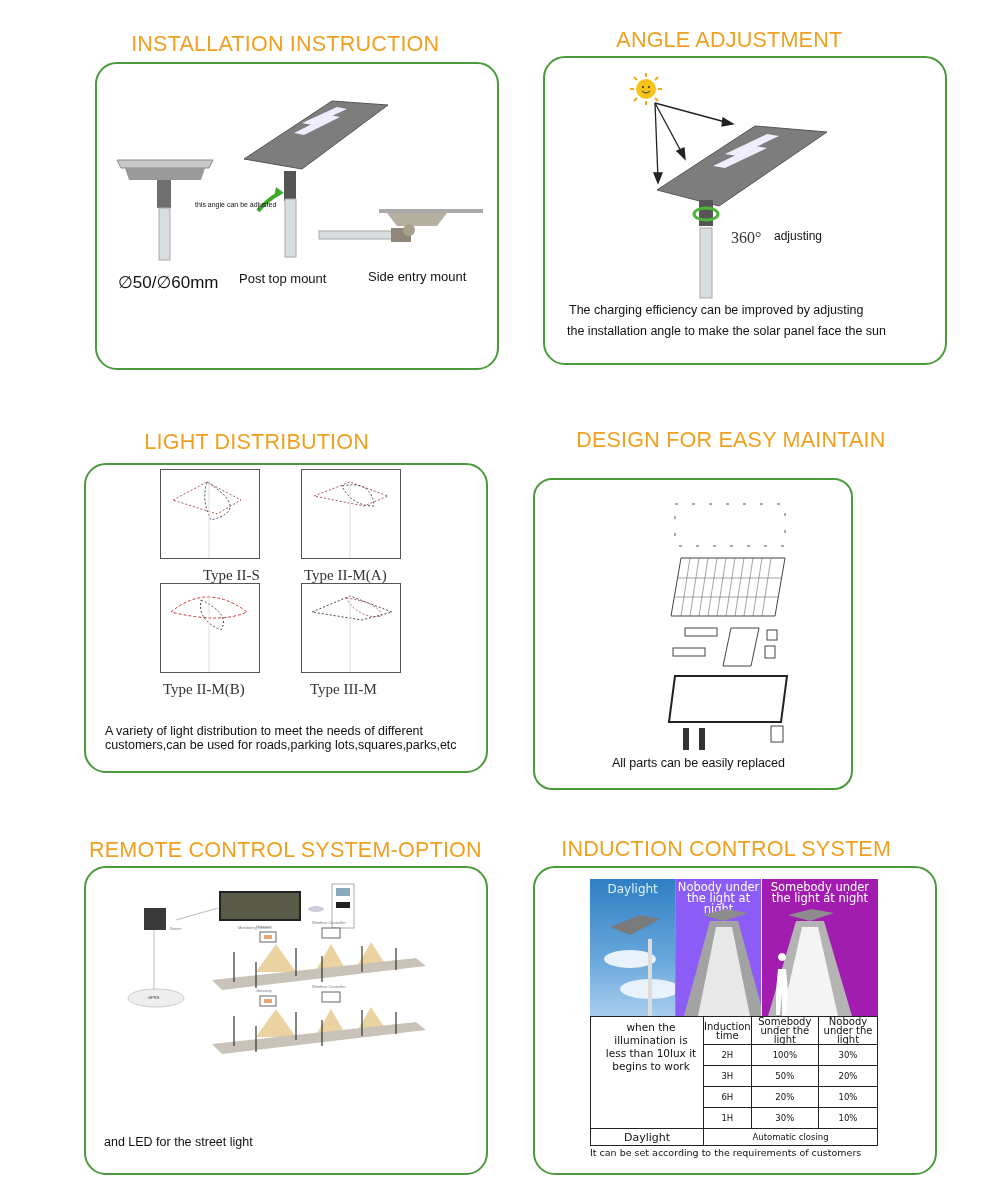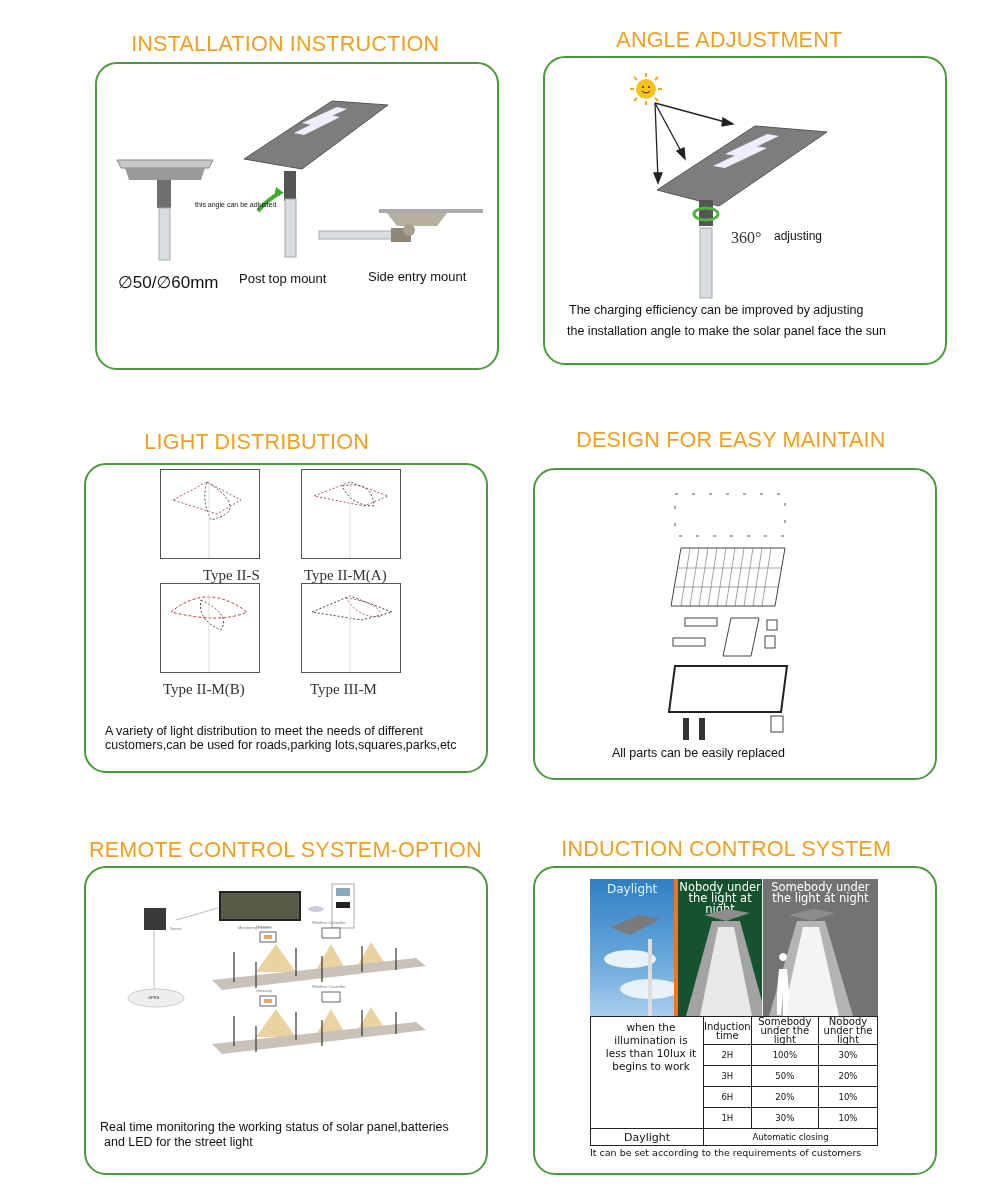--- a/index.html
+++ b/index.html
@@ -131,21 +131,21 @@
         <path d="M44 14 Q76 18 80 32 Q58 36 44 14" fill="none" stroke="#a55" stroke-dasharray="2 2"></path>
         <line x1="48" y1="10" x2="48" y2="88" stroke="#ddd"></line>
       </svg>
   </div>
   <div class="polar-lbl" style="left:224px;top:216px;">Type III-M</div>
   <div class="txt" style="left:19px;top:259px;font-size:12.5px;">A variety of light distribution to meet the needs of different</div>
   <div class="txt" style="left:19px;top:273px;font-size:12.5px;">customers,can be used for roads,parking lots,squares,parks,etc</div>
 </div>
 
 <div class="title" style="left:573px;top:427px;">DESIGN FOR EASY MAINTAIN</div>
-<div class="panel" style="left:533px;top:468px;width:404px;height:312px;">
+<div class="panel" style="left:533px;top:478px;width:320px;height:312px;border-radius:19px;">
   <svg style="left:128px;top:16px;" width="140" height="245">
     <rect x="12" y="8" width="110" height="42" fill="none" stroke="#555" stroke-dasharray="3 14"></rect>
     <path d="M8 120 L18 62 L122 62 L112 120 Z" fill="#fff" stroke="#444"></path>
     <g stroke="#666" stroke-width="0.6">
       <line x1="14" y1="82" x2="118" y2="82"></line>
         <line x1="11" y1="101" x2="115" y2="101"></line>
       <line x1="27" y1="62" x2="18" y2="120"></line>
         <line x1="36" y1="62" x2="27" y2="120"></line>
         <line x1="45" y1="62" x2="36" y2="120"></line>
         <line x1="54" y1="62" x2="45" y2="120"></line>
@@ -212,46 +212,45 @@
       <rect x="138" y="53" width="8" height="4" fill="#e9a66b"></rect>
     <rect x="196" y="46" width="18" height="10" fill="#fff" stroke="#666"></rect>
     <rect x="134" y="114" width="16" height="10" fill="#fff" stroke="#666"></rect>
       <rect x="138" y="117" width="8" height="4" fill="#e9a66b"></rect>
     <rect x="196" y="110" width="18" height="10" fill="#fff" stroke="#666"></rect>
     <text x="130" y="46" font-size="4" fill="#777">Gateway</text>
     <text x="186" y="42" font-size="4" fill="#777">Wireless Controller</text>
     <text x="130" y="110" font-size="4" fill="#777">Gateway</text>
     <text x="186" y="106" font-size="4" fill="#777">Wireless Controller</text>
   </svg>
-  <div class="txt" style="left:14px;top:252px;font-size:12.5px;">Real time monitoring the working status of solar panel,batteries</div>
   <div class="txt" style="left:18px;top:267px;font-size:12.5px;">and LED for the street light</div>
 </div>
 
 <div class="title" style="left:558px;top:836px;">INDUCTION CONTROL SYSTEM</div>
 <div class="panel" style="left:533px;top:866px;width:404px;height:309px;"></div>
 <div class="ind">
   <div class="ind-top">
     <div class="ind-col" style="width:96px;background:linear-gradient(180deg,#2f7fc4 0%,#6aa9dc 60%,#a9cdee 100%);">
       <div class="h" style="color:#dff3ff;top:5px;font-size:12px;">Daylight</div>
       <svg width="96" height="137" style="left:0;top:0;">
           <ellipse cx="40" cy="80" rx="26" ry="9" fill="#fff" opacity="0.85"></ellipse>
           <ellipse cx="60" cy="110" rx="30" ry="10" fill="#fff" opacity="0.8"></ellipse>
           <path d="M20 48 L50 36 L70 40 L40 56 Z" fill="#7a7a7a"></path>
           <rect x="58" y="60" width="4" height="77" fill="#ddd"></rect>
         </svg>
     </div>
-    <div class="ind-col" style="width:95px;background:#14532d;border-left:4px solid #f97316;">
+    <div class="ind-col" style="width:95px;background:#8b5cf6;border-left:1px solid #f97316;">
       <div class="h" style="color:#fff;">Nobody under the light at night</div>
       <svg width="95" height="137" style="left:0;top:0;">
           <path d="M34 42 L62 42 L88 137 L8 137 Z" fill="#a3a3a3"></path>
           <path d="M40 48 L56 48 L74 137 L22 137 Z" fill="#e8e8e8"></path>
           <path d="M26 36 L50 30 L72 34 L48 42 Z" fill="#8c8c8c"></path>
         </svg>
     </div>
-    <div class="ind-col" style="width:97px;background:#737373;border-left:1px solid #eee;padding-left:30px;">
+    <div class="ind-col" style="width:97px;background:#a21caf;border-left:1px solid #eee;padding-left:30px;">
       <div class="h" style="color:#fff;">Somebody under the light at night</div>
       <svg width="97" height="137" style="left:0;top:0;">
           <path d="M34 42 L62 42 L90 137 L6 137 Z" fill="#b4b4b4"></path>
           <path d="M40 48 L56 48 L76 137 L20 137 Z" fill="#f4f4f4"></path>
           <path d="M26 36 L50 30 L72 34 L48 42 Z" fill="#8c8c8c"></path>
           <path d="M20 82 a4 4 0 1 1 0.1 0 M16 90 L24 90 L26 112 L24 136 L20 136 L20 114 L18 136 L14 136 L14 112 Z" fill="#fff"></path>
         </svg>
     </div>
   </div>
   <table class="indt">

